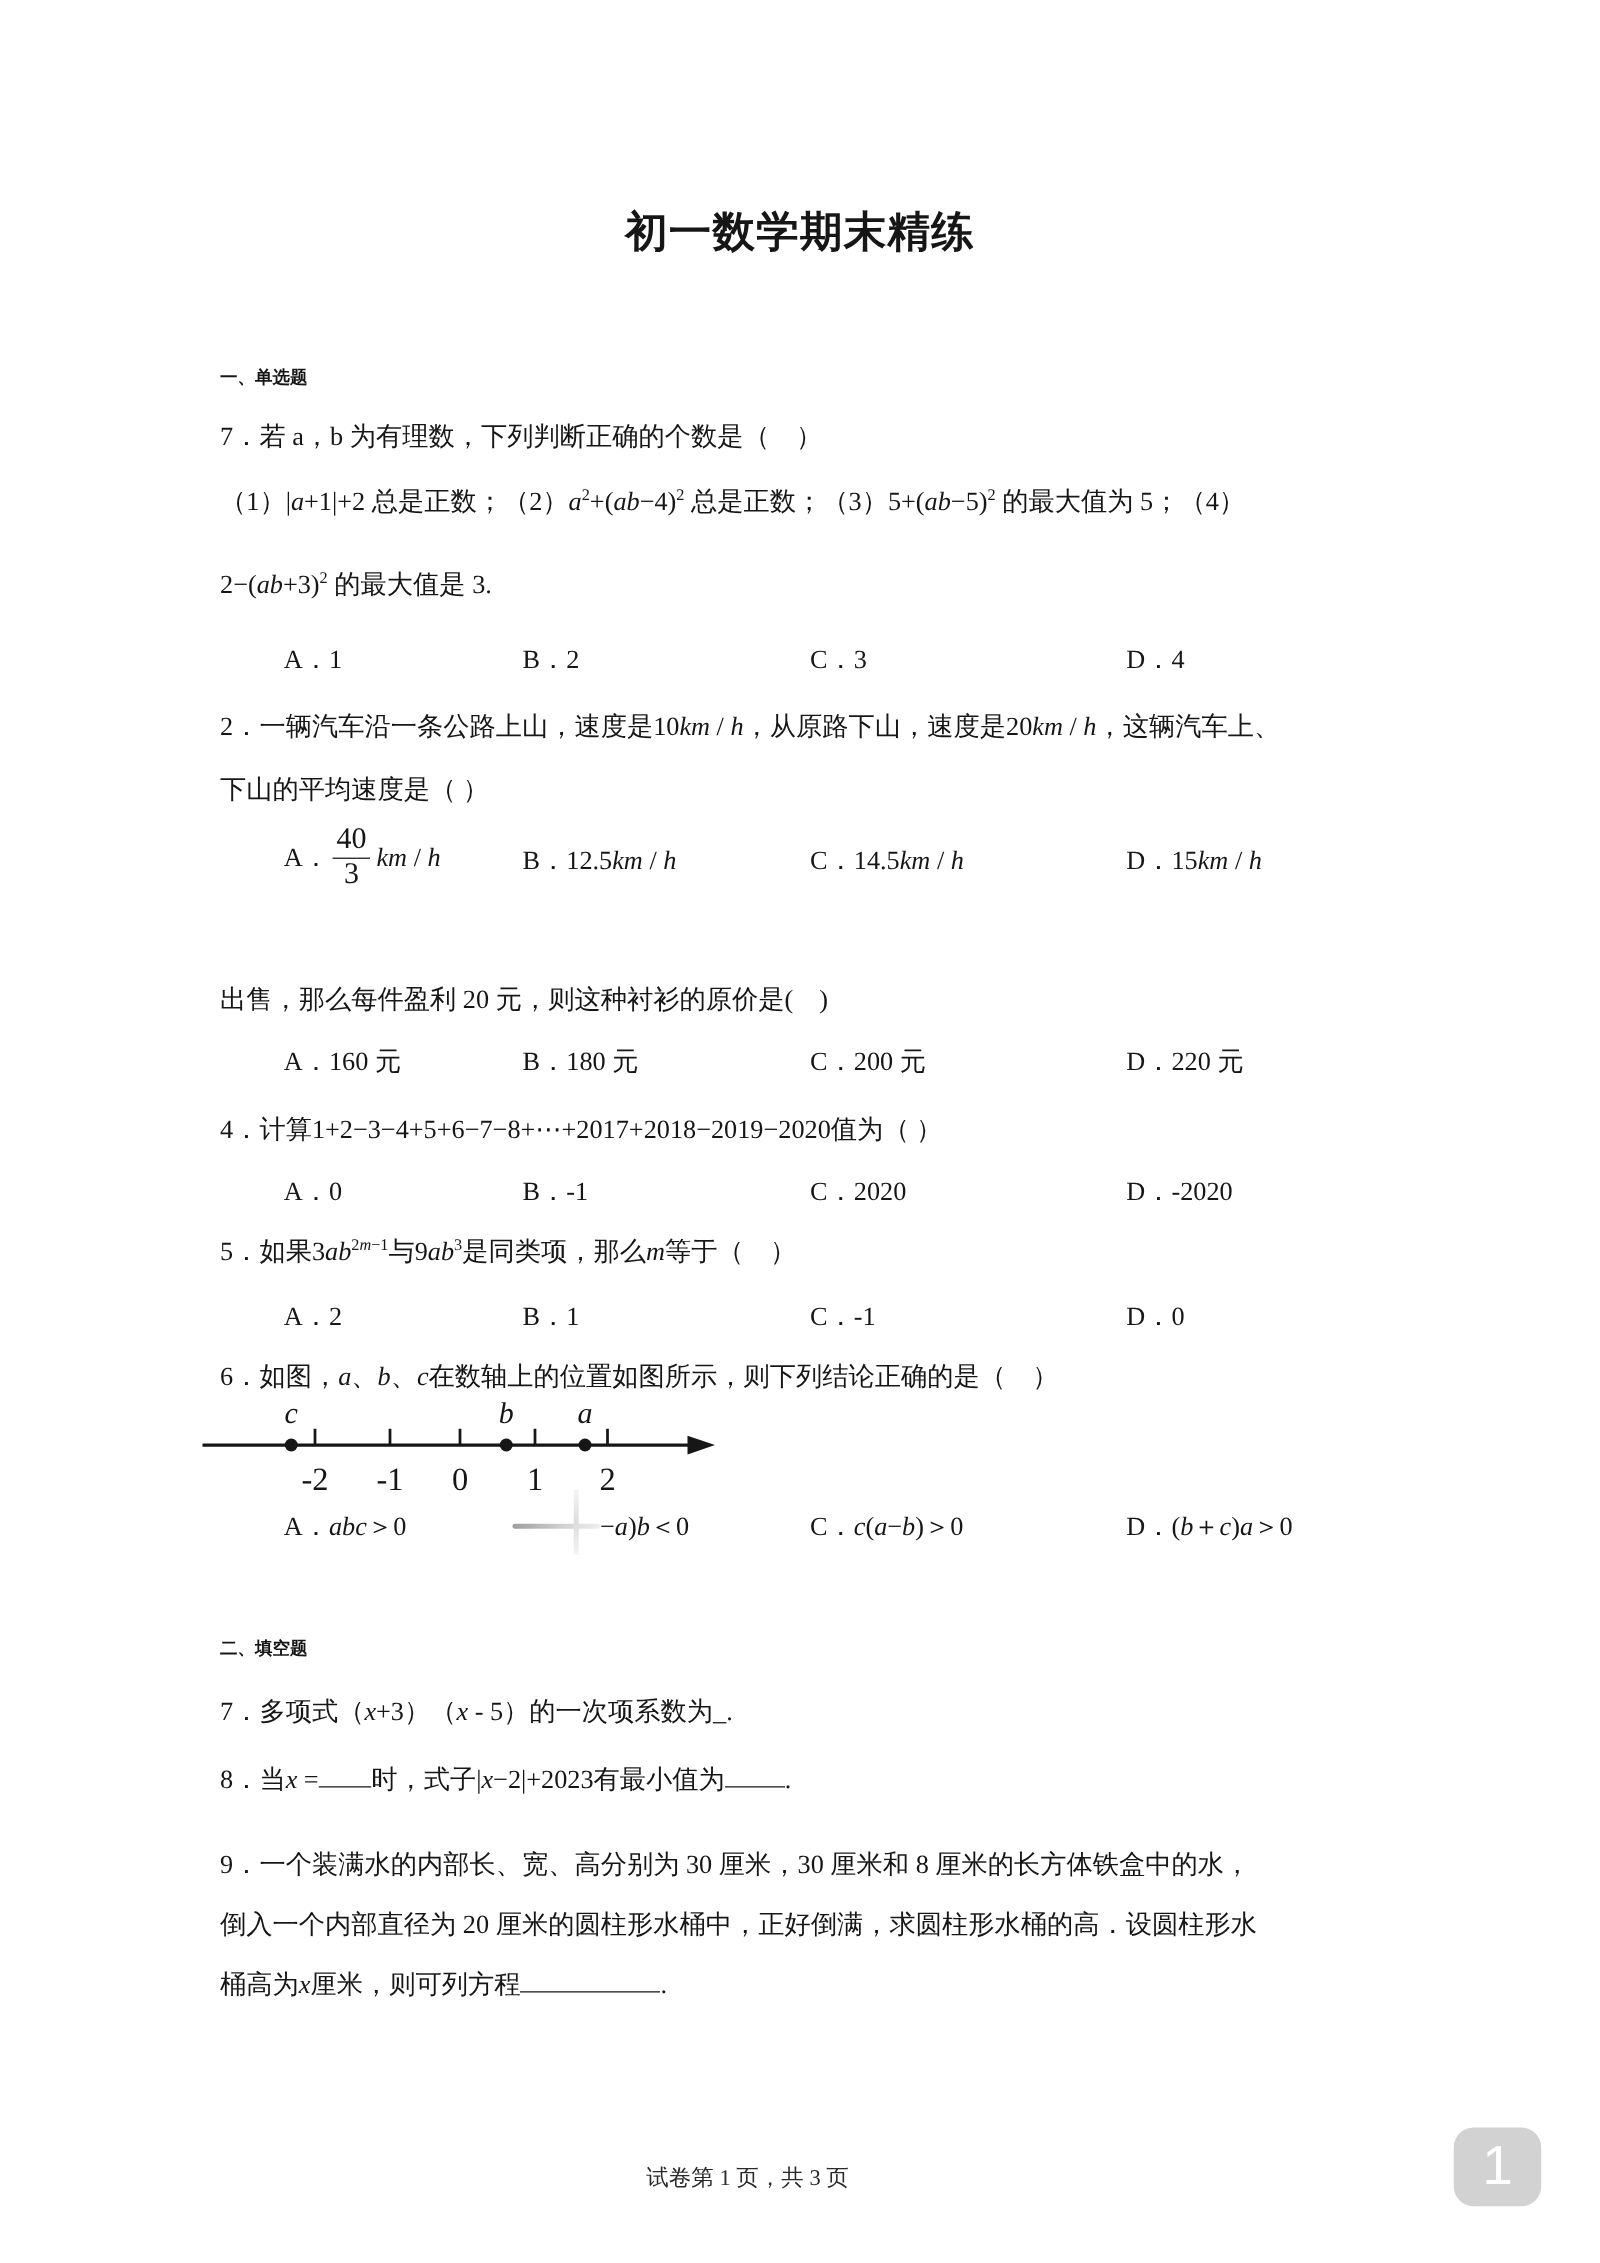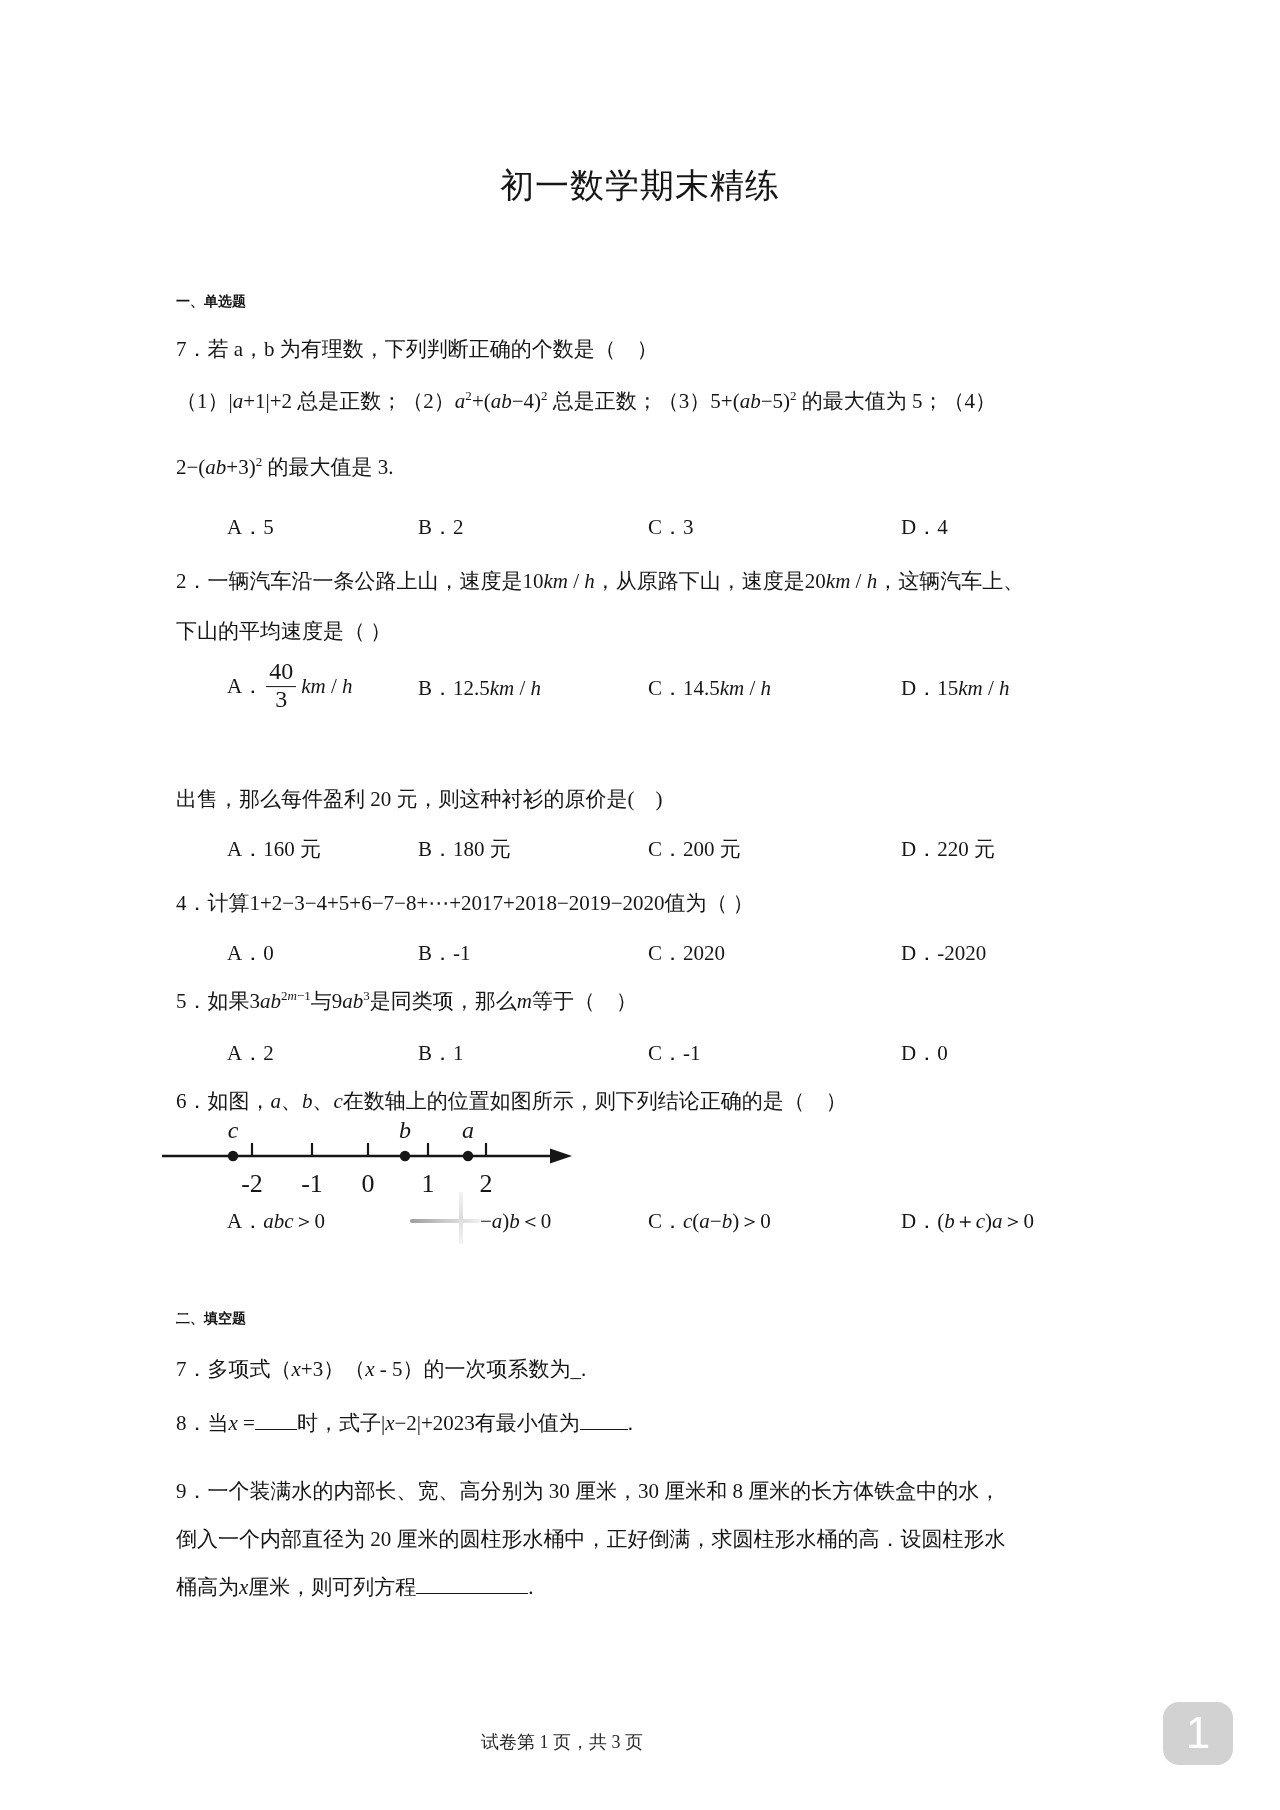--- a/index.html
+++ b/index.html
@@ -2,21 +2,21 @@
 <html><head>
 <meta charset="utf-8">
 <style>
   html,body{margin:0;padding:0;background:#ffffff;}
   .page{
     position:relative;width:1280px;height:1810px;background:#ffffff;overflow:hidden;
     font-family:"Liberation Serif","DejaVu Serif",serif;color:#161616;
   }
   .doc-title{
     position:absolute;left:0;top:163px;width:1280px;text-align:center;
-    font-size:34px;font-weight:normal;letter-spacing:1px;white-space:nowrap;
+    font-size:34px;font-weight:bold;letter-spacing:1px;white-space:nowrap;
   }
   .sec-heading{
     position:absolute;left:176px;font-size:14px;font-weight:bold;white-space:nowrap;
     font-family:"Liberation Sans","DejaVu Sans",sans-serif;
   }
   .tline{
     position:absolute;left:176px;font-size:21px;line-height:30px;white-space:nowrap;
   }
   .tline i, .opt i{font-style:italic;}
   sup{font-size:0.62em;line-height:0;}
@@ -34,21 +34,21 @@
   .w40{width:42px;} .w52{width:48px;} .w110{width:112px;}
   .smudge-h{position:absolute;left:234px;top:13px;width:70px;height:4px;
             background:linear-gradient(to right,#9d9d9d,#cfcfcf 55%,#efefef);border-radius:2px;}
   .smudge-v{position:absolute;left:283px;top:-14px;width:4px;height:52px;
             background:linear-gradient(to bottom,#f4f4f4,#dddddd,#f4f4f4);}
   .numberline{position:absolute;left:160px;top:1116px;}
   .nl-label{font-size:24px;font-style:italic;font-family:"Liberation Serif","DejaVu Serif",serif;}
   .nl-num{font-size:26px;font-family:"Liberation Serif","DejaVu Serif",serif;}
   .footer{
     position:absolute;left:0;top:1730px;width:1124px;text-align:center;
-    font-size:18px;color:#2a2a2a;white-space:nowrap;
+    font-size:18px;color:#2a2a2a;white-space:nowrap;padding-left:36px;
   }
   .page-badge{
     position:absolute;left:1163px;top:1702px;width:70px;height:63px;
     background:#d2d2d2;border-radius:16px;color:#ffffff;
     font-family:"Liberation Sans","DejaVu Sans",sans-serif;
     font-size:44px;line-height:62px;text-align:center;
   }
 </style>
 </head>
 <body>
@@ -56,21 +56,21 @@
 <div class="page">
 
   <div class="doc-title">初一数学期末精练</div>
 
   <div class="sec-heading" style="top:293px">一、单选题</div>
 
   <div class="tline" style="top:334px">7．若 a，b 为有理数，下列判断正确的个数是（　）</div>
   <div class="tline" style="top:386px">（1）|<i>a</i>+1|+2 总是正数；（2）<i>a</i><sup>2</sup>+(<i>ab</i>−4)<sup>2</sup> 总是正数；（3）5+(<i>ab</i>−5)<sup>2</sup> 的最大值为 5；（4）</div>
   <div class="tline" style="top:452px">2−(<i>ab</i>+3)<sup>2</sup> 的最大值是 3.</div>
   <div class="optrow" style="top:512px">
-    <span class="opt oA">A．5</span>
+    <span class="opt oA">A．1</span>
     <span class="opt oB">B．2</span>
     <span class="opt oC">C．3</span>
     <span class="opt oD">D．4</span>
   </div>
 
   <div class="tline" style="top:566px">2．一辆汽车沿一条公路上山，速度是10<i>km</i> / <i>h</i>，从原路下山，速度是20<i>km</i> / <i>h</i>，这辆汽车上、</div>
   <div class="tline" style="top:616px">下山的平均速度是（ ）</div>
   <div class="optrow tall" style="top:656px">
     <span class="opt oA"><span>A．</span><span class="frac"><span class="num">40</span><span class="den">3</span></span><span><i>km</i> / <i>h</i></span></span>
     <span class="opt oB">B．12.5<i>km</i> / <i>h</i></span>

